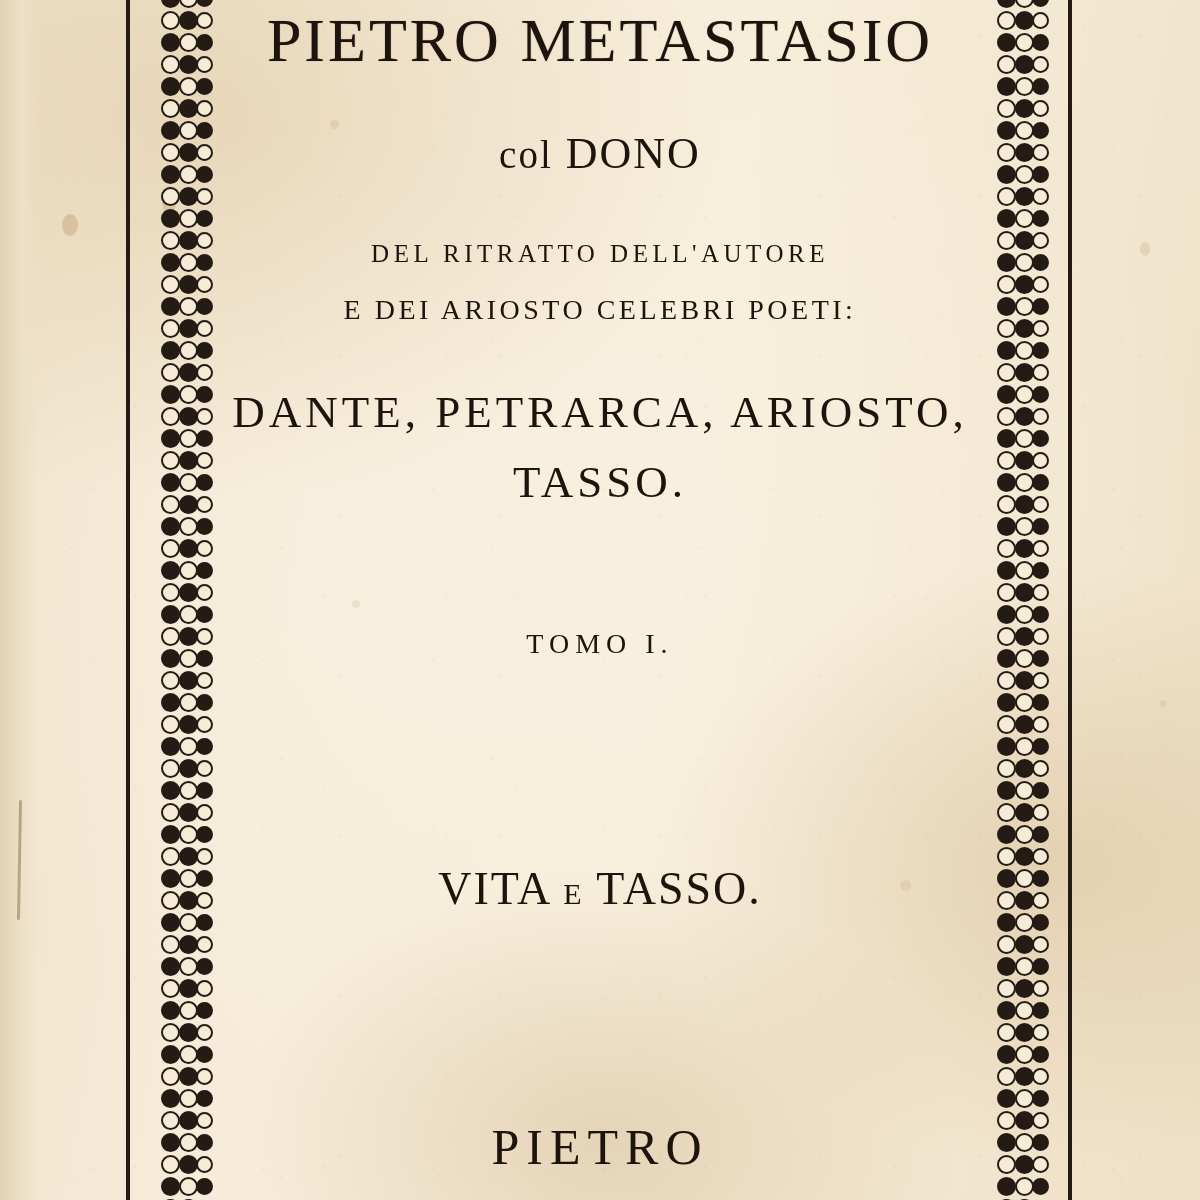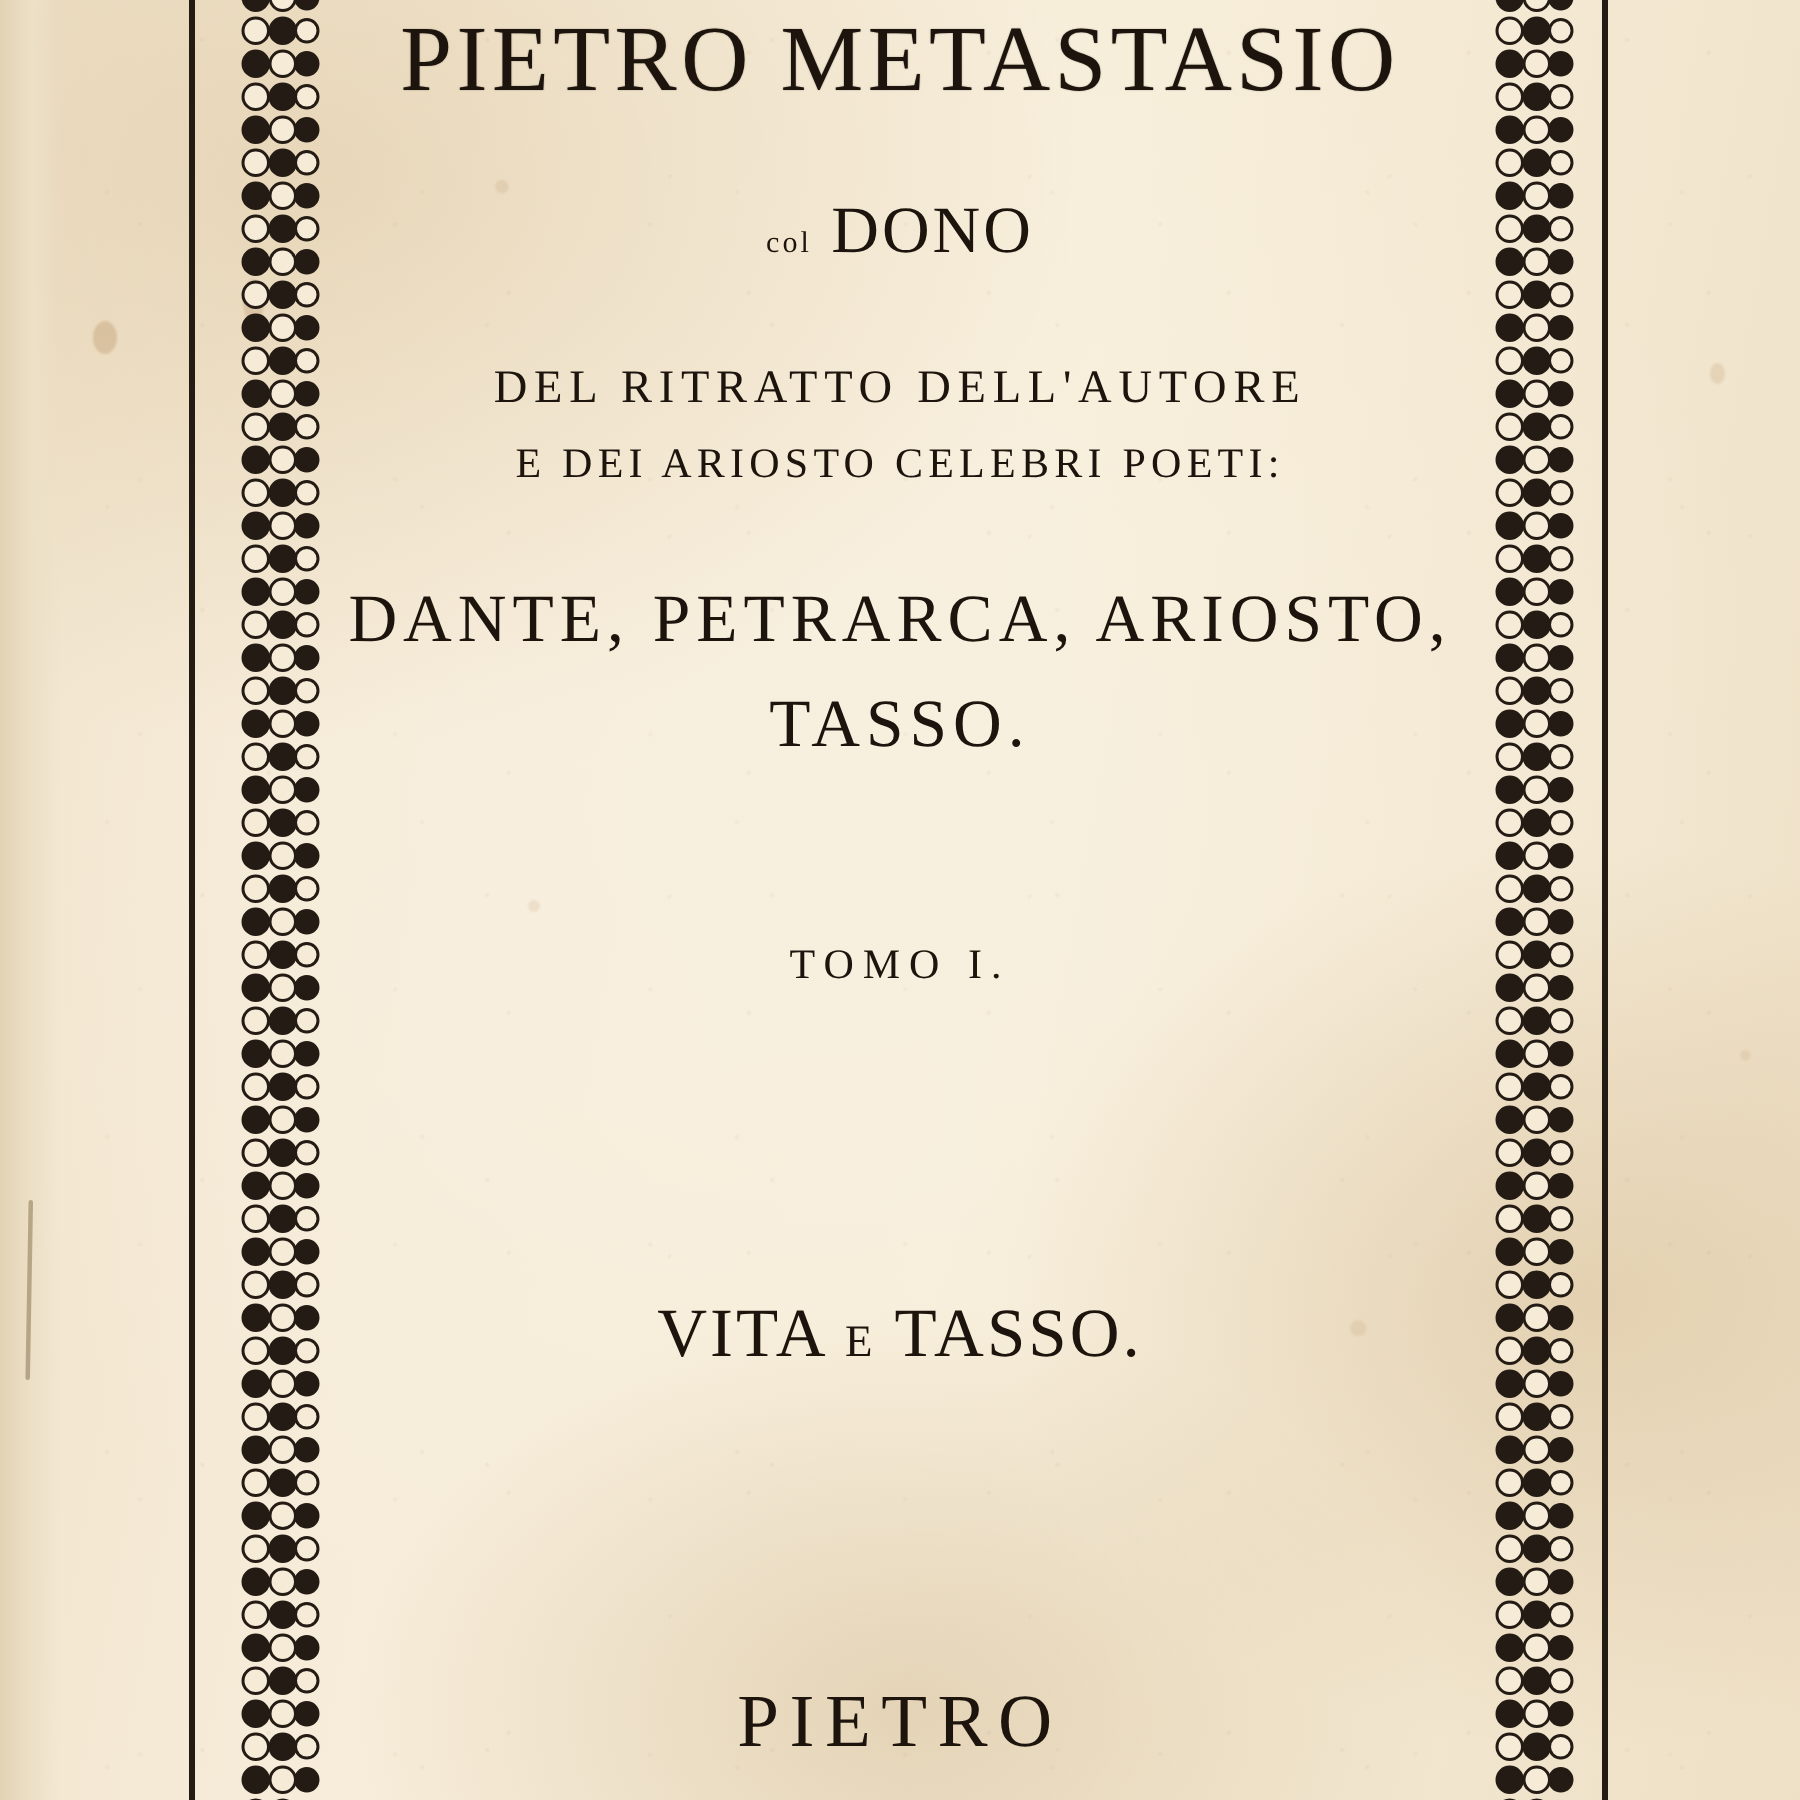--- a/index.html
+++ b/index.html
@@ -128,28 +128,28 @@
     text-shadow: 0 0 1px rgba(34,26,18,0.45);
   }
 
   .t-dono {
     position: absolute;
     top: 128px; left: 0; width: 100%;
     font-size: 44px;
     letter-spacing: 2px;
   }
   .t-dono .sm {
-    font-size: 20px;
+    font-size: 39px;
     letter-spacing: 2px;
   }
 
   .t-line1 {
     position: absolute;
     top: 240px; left: 0; width: 100%;
-    font-size: 31px;
+    font-size: 25px;
     letter-spacing: 4.5px;
   }
   .t-line2 {
     position: absolute;
     top: 294px; left: 0; width: 100%;
     font-size: 28px;
     letter-spacing: 3.5px;
   }
 
   .t-poets {

